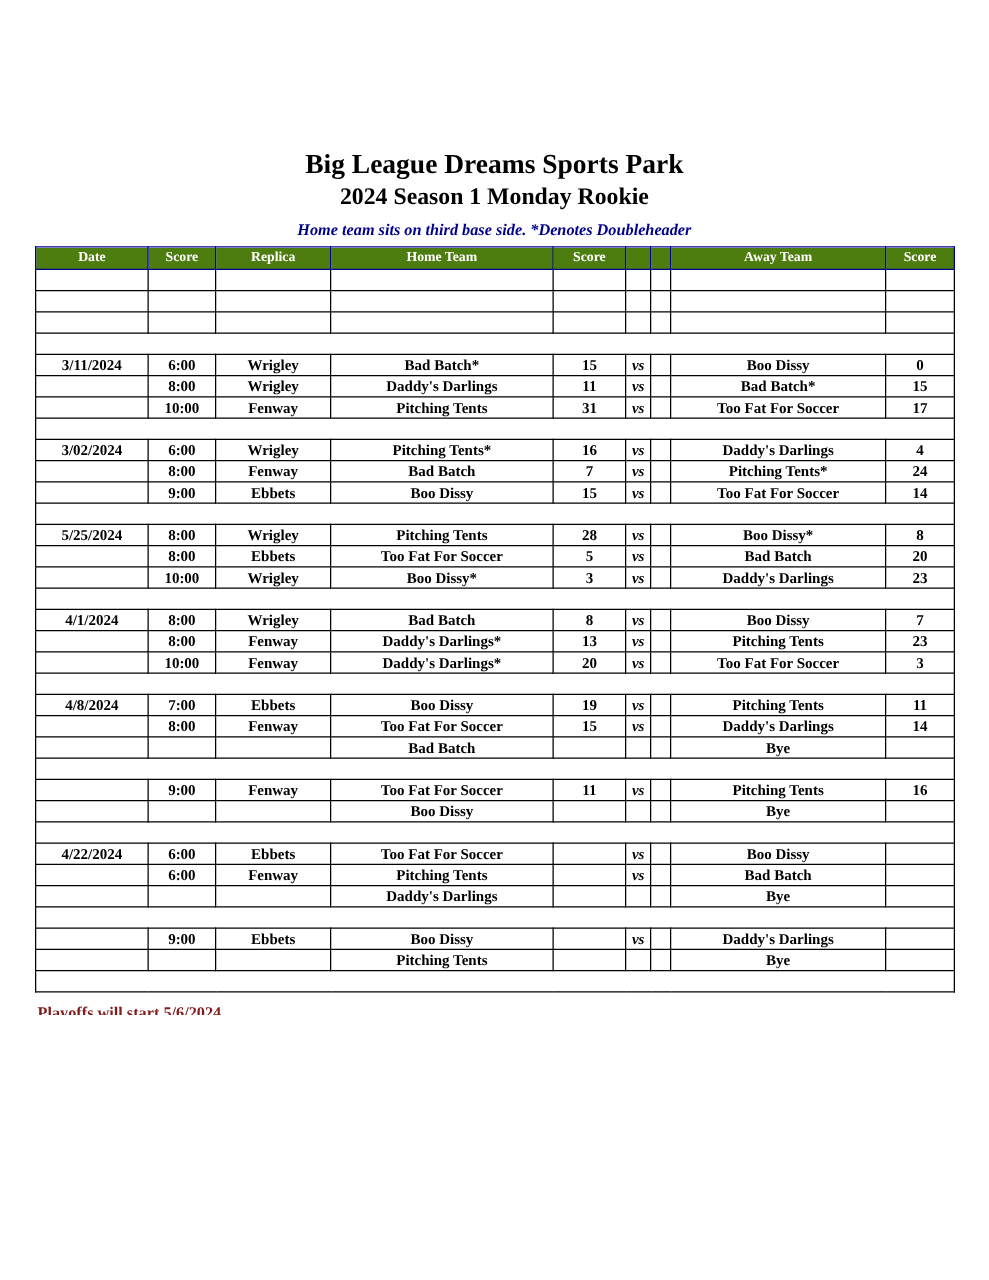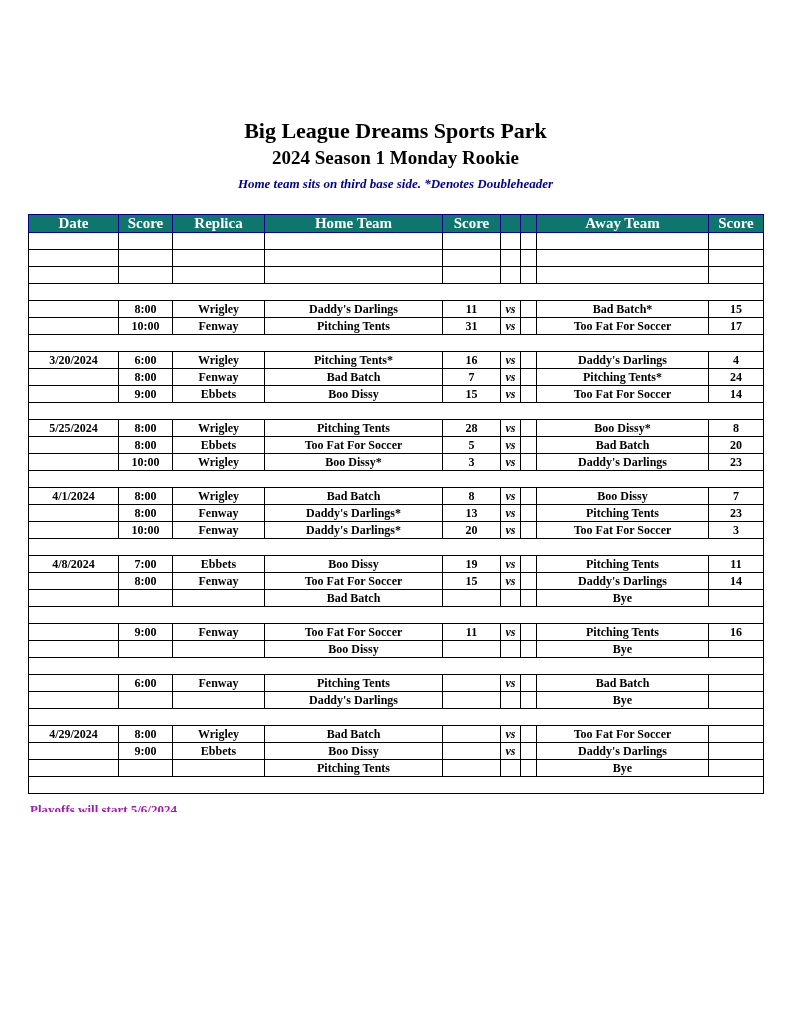--- a/index.html
+++ b/index.html
@@ -4,42 +4,42 @@
 <style>
   html,body{margin:0;padding:0;background:#ffffff;}
   .sheet{
     width:791px;height:812px;overflow:hidden;position:relative;
     background:#ffffff;
     font-family:"Liberation Serif", serif;
   }
   .head-block{text-align:center;padding-top:118px;}
   .title{font-size:22px;font-weight:bold;color:#000;}
   .subtitle{font-size:19px;font-weight:bold;color:#000;margin-top:3px;}
-  .note{font-size:13px;font-weight:bold;font-style:italic;color:#00008B;margin-top:7px;margin-bottom:22px;}
+  .note{font-size:13px;font-weight:bold;font-style:italic;color:#00008B;margin-top:7px;margin-bottom:5px;}
   table.sched{
     border-collapse:collapse;table-layout:fixed;width:735px;margin-left:28px;
   }
   table.sched td, table.sched th{
     border:1px solid #000;
     font-weight:bold;font-size:12px;line-height:15px;height:16px;
     text-align:center;vertical-align:middle;
     padding:0 2px;white-space:nowrap;overflow:hidden;
     font-family:"Liberation Serif", serif;color:#000;background:#fff;
   }
   table.sched thead th{
-    background:#0f766e;color:#FFFFFF;border-color:#00008B;
-    font-size:15px;height:17px;
+    background:#4d7c0f;color:#FFFFFF;border-color:#00008B;
+    font-size:11px;height:17px;
   }
   td.sep{
     background:#00008B;border-color:#00008B;height:12px;line-height:12px;
   }
   td.hl{background:#FFFF00;color:#00008B;}
   td.vs{font-style:italic;color:#00008B;font-size:11px;}
   .footer{
-    margin:8px 0 0 30px;font-size:13px;font-weight:bold;color:#a21caf;
+    margin:8px 0 0 30px;font-size:13px;font-weight:bold;color:#7f1d1d;
   }
 </style>
 </head>
 <body>
 
 <div class="sheet">
 
   <div class="head-block">
     <div class="title">Big League Dreams Sports Park</div>
     <div class="subtitle">2024 Season 1 Monday Rookie</div>
@@ -102,46 +102,57 @@
           <td></td>
           <td class="vs"></td>
           <td></td>
           <td></td>
           <td></td>
         </tr>
         <tr>
           <td colspan="9" class="sep"></td>
         </tr>
         <tr>
-          <td></td>
-          <td>8:00</td>
-          <td>Wrigley</td>
-          <td>Daddy's Darlings</td>
-          <td>11</td>
-          <td class="vs">vs</td>
-          <td></td>
+          <td>3/11/2024</td>
+          <td>6:00</td>
+          <td>Wrigley</td>
           <td class="hl">Bad Batch*</td>
           <td class="hl">15</td>
+          <td class="vs">vs</td>
+          <td></td>
+          <td>Boo Dissy</td>
+          <td>0</td>
+        </tr>
+        <tr>
+          <td></td>
+          <td>8:00</td>
+          <td>Wrigley</td>
+          <td>Daddy's Darlings</td>
+          <td>11</td>
+          <td class="vs">vs</td>
+          <td></td>
+          <td class="hl">Bad Batch*</td>
+          <td class="hl">15</td>
         </tr>
         <tr>
           <td></td>
           <td>10:00</td>
           <td>Fenway</td>
           <td class="hl">Pitching Tents</td>
           <td class="hl">31</td>
           <td class="vs">vs</td>
           <td></td>
           <td>Too Fat For Soccer</td>
           <td>17</td>
         </tr>
         <tr>
           <td colspan="9" class="sep"></td>
         </tr>
         <tr>
-          <td>3/20/2024</td>
+          <td>3/02/2024</td>
           <td>6:00</td>
           <td>Wrigley</td>
           <td class="hl">Pitching Tents*</td>
           <td class="hl">16</td>
           <td class="vs">vs</td>
           <td></td>
           <td>Daddy's Darlings</td>
           <td>4</td>
         </tr>
         <tr>
@@ -296,22 +307,33 @@
           <td></td>
           <td class="vs"></td>
           <td></td>
           <td>Bye</td>
           <td></td>
         </tr>
         <tr>
           <td colspan="9" class="sep"></td>
         </tr>
         <tr>
-          <td></td>
+          <td>4/22/2024</td>
           <td>6:00</td>
+          <td>Ebbets</td>
+          <td>Too Fat For Soccer</td>
+          <td></td>
+          <td class="vs">vs</td>
+          <td></td>
+          <td>Boo Dissy</td>
+          <td></td>
+        </tr>
+        <tr>
+          <td></td>
+          <td>6:00</td>
           <td>Fenway</td>
           <td>Pitching Tents</td>
           <td></td>
           <td class="vs">vs</td>
           <td></td>
           <td>Bad Batch</td>
           <td></td>
         </tr>
         <tr>
           <td></td>
@@ -319,31 +341,20 @@
           <td></td>
           <td>Daddy's Darlings</td>
           <td></td>
           <td class="vs"></td>
           <td></td>
           <td>Bye</td>
           <td></td>
         </tr>
         <tr>
           <td colspan="9" class="sep"></td>
-        </tr>
-        <tr>
-          <td>4/29/2024</td>
-          <td>8:00</td>
-          <td>Wrigley</td>
-          <td>Bad Batch</td>
-          <td></td>
-          <td class="vs">vs</td>
-          <td></td>
-          <td>Too Fat For Soccer</td>
-          <td></td>
         </tr>
         <tr>
           <td></td>
           <td>9:00</td>
           <td>Ebbets</td>
           <td>Boo Dissy</td>
           <td></td>
           <td class="vs">vs</td>
           <td></td>
           <td>Daddy's Darlings</td>

